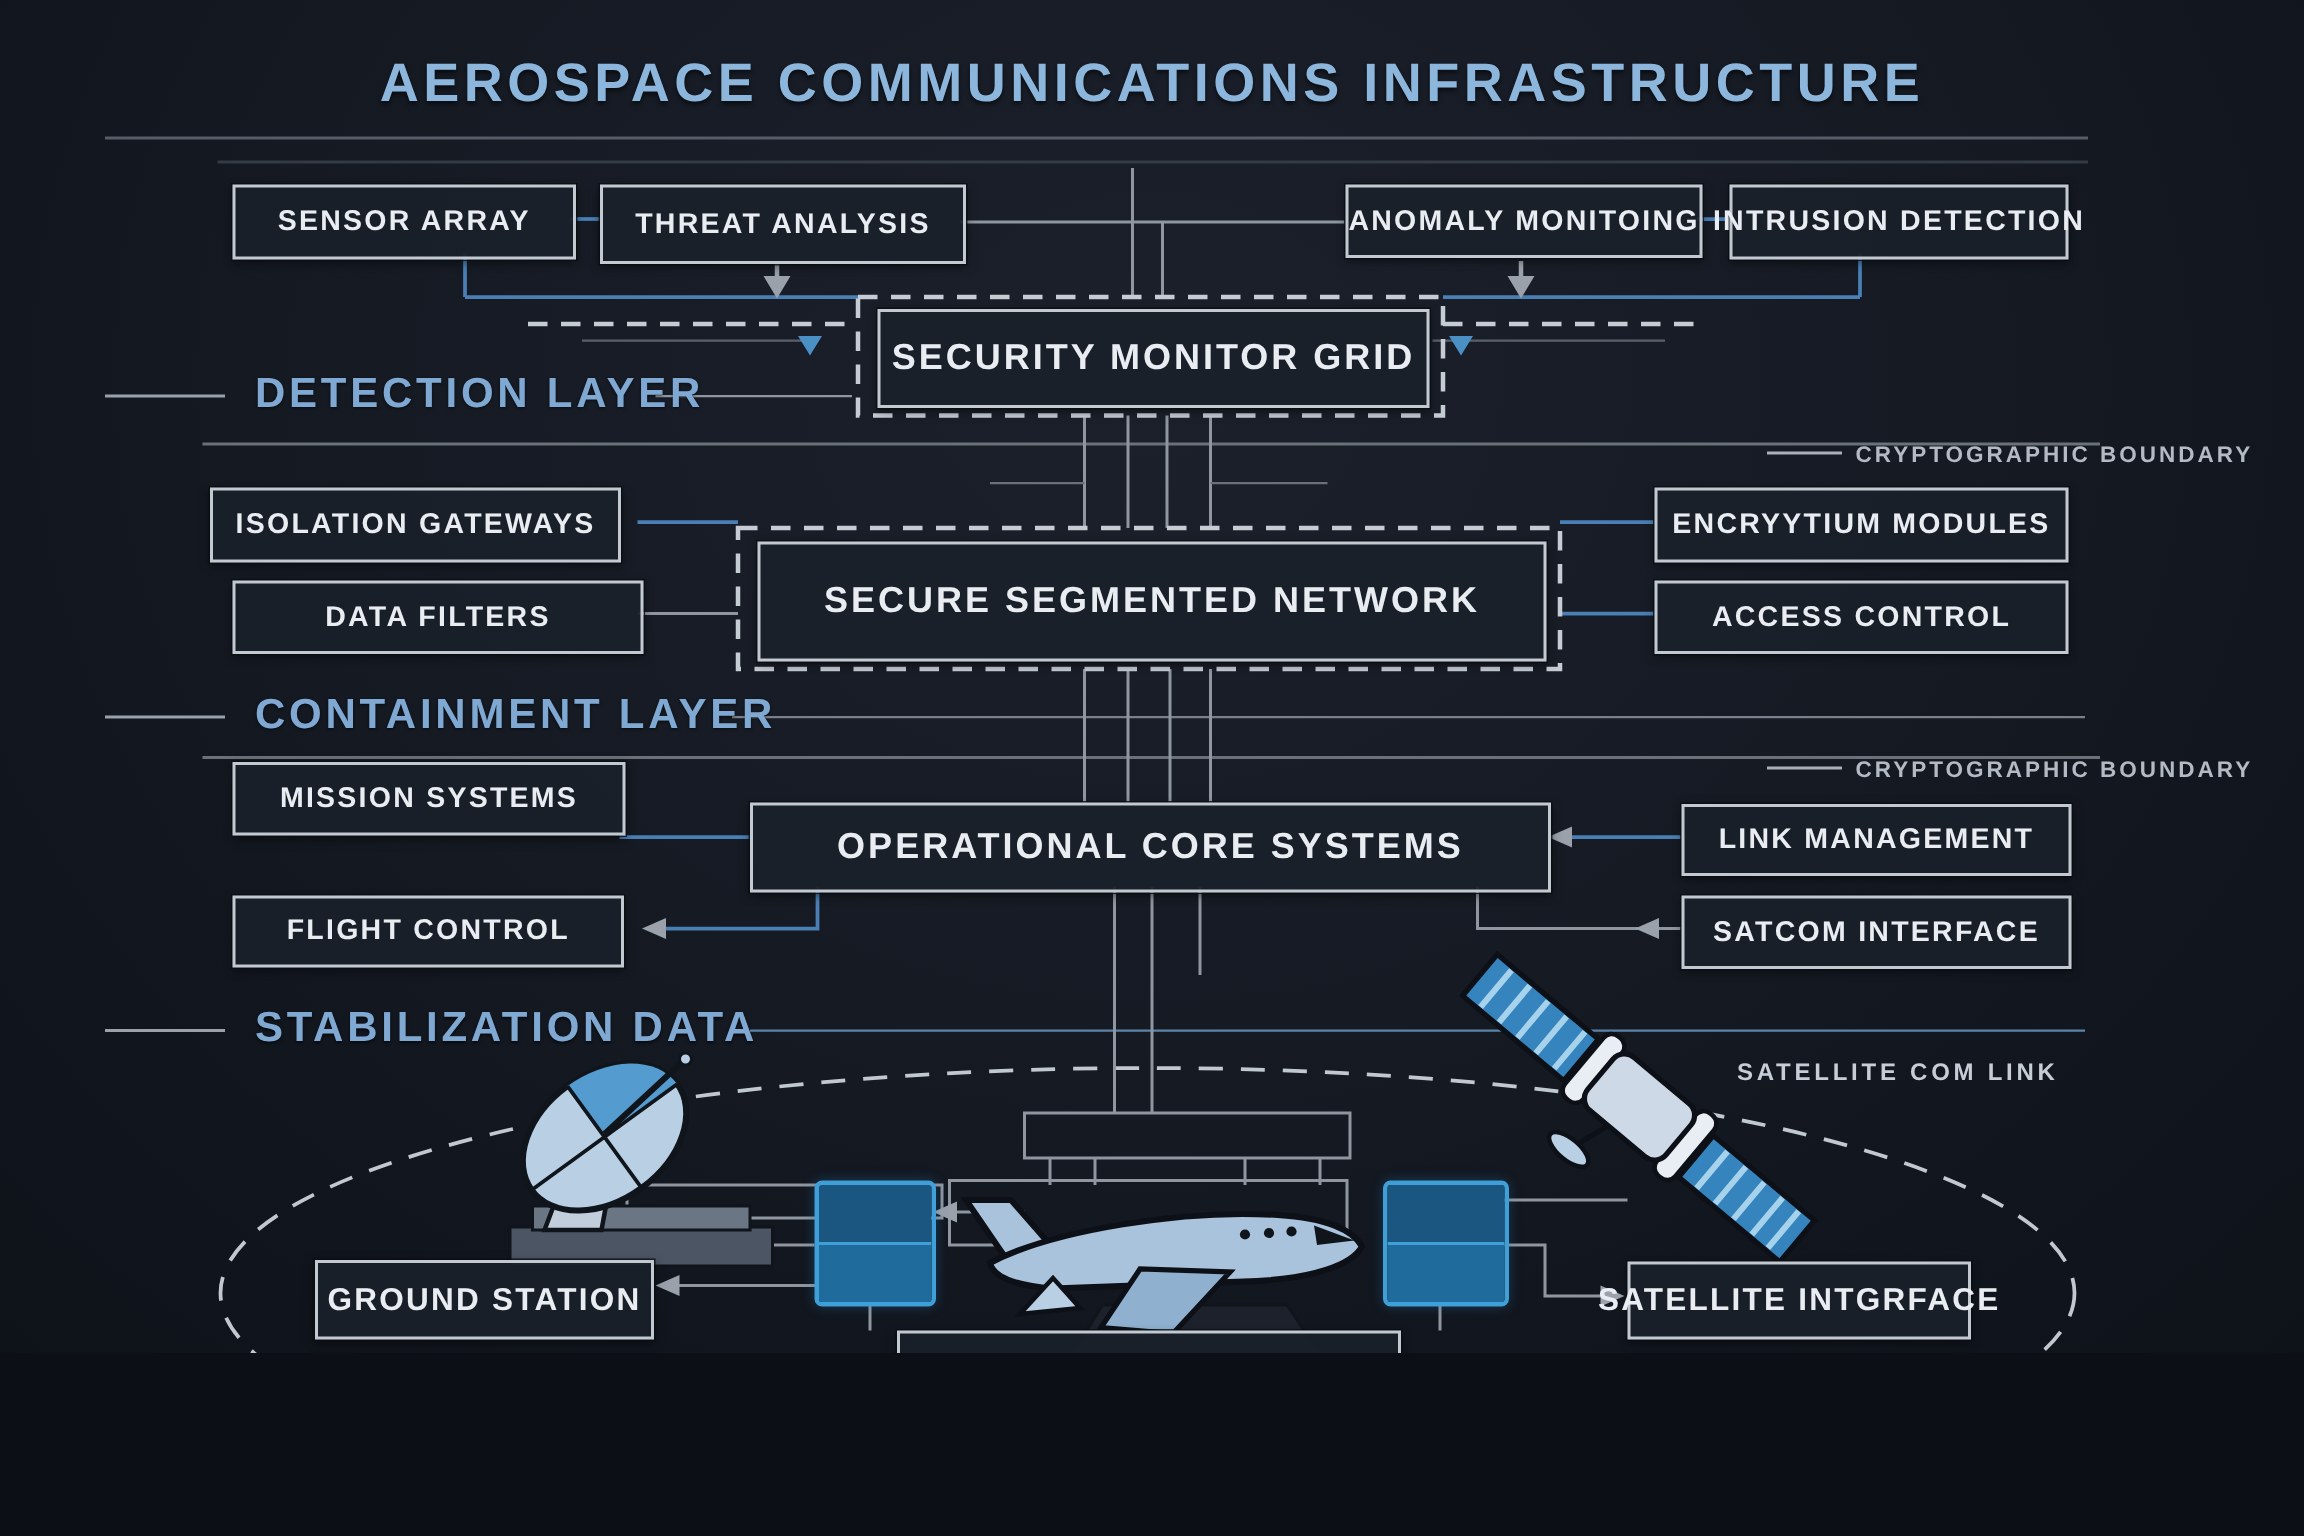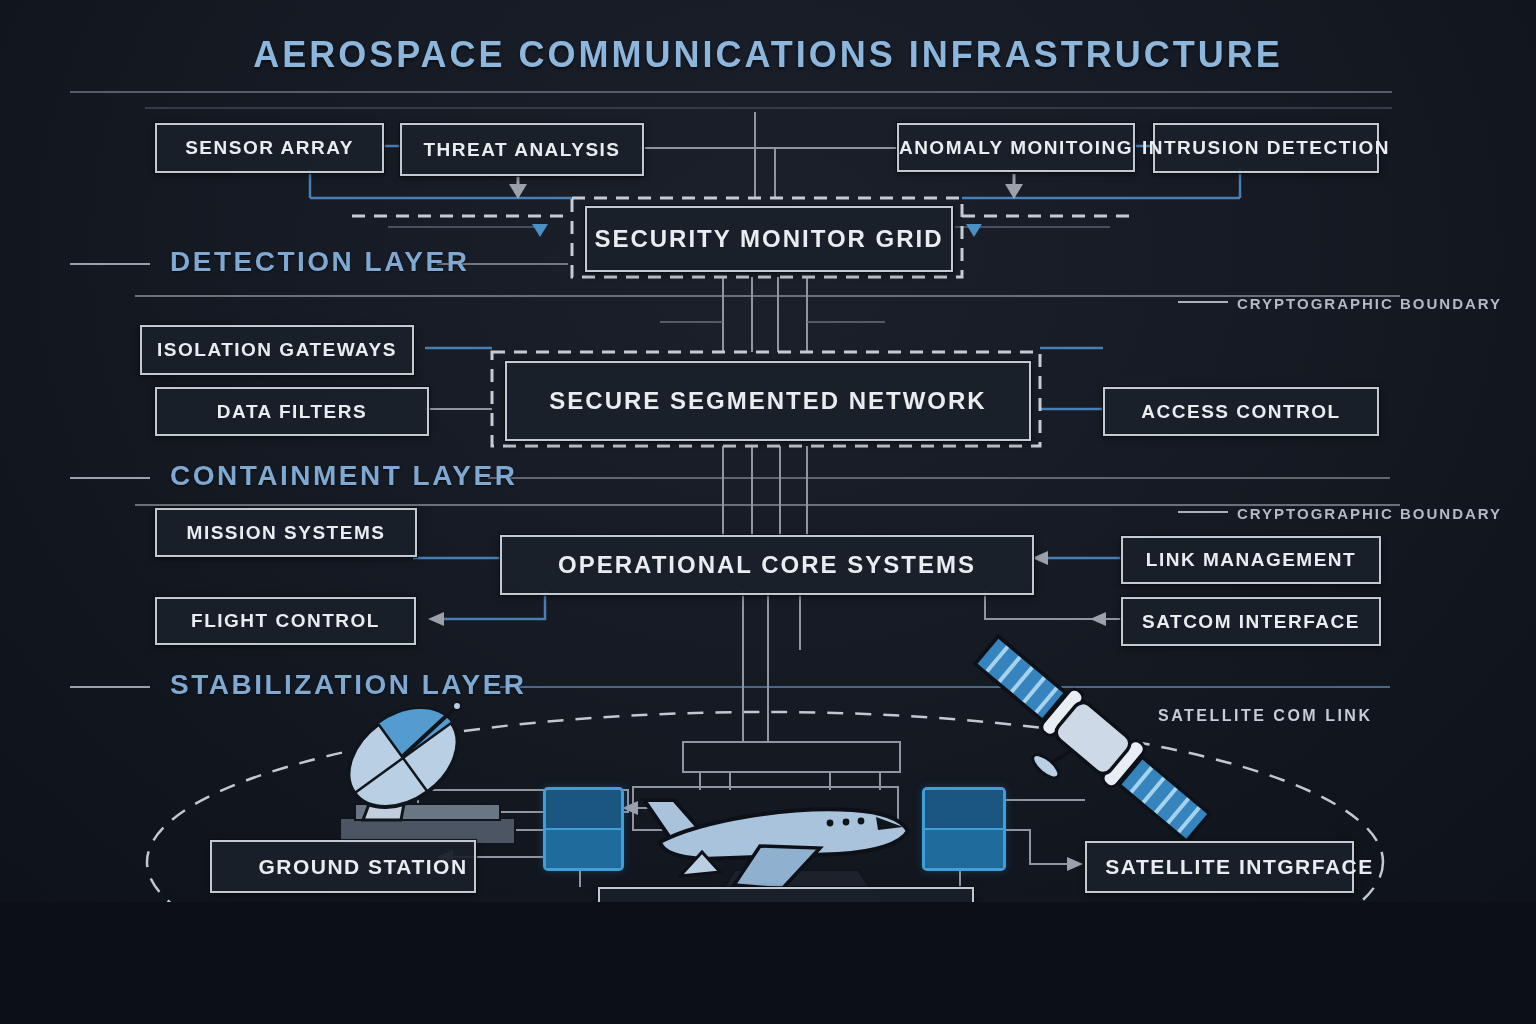--- a/index.html
+++ b/index.html
@@ -10,21 +10,21 @@
   }
   .layer-svg{position:absolute;left:0;top:0;width:1536px;height:1024px;}
   .nbox{
     position:absolute;display:flex;align-items:center;justify-content:center;
     border:2px solid #c3c9d1;background:rgba(26,32,42,.93);
     color:#e9edf2;font-weight:700;font-size:19px;letter-spacing:1.5px;
     box-shadow:0 0 0 1px rgba(10,13,18,.8), 0 2px 6px rgba(0,0,0,.5);
     white-space:nowrap;
   }
   .nbox.big{font-size:24px;letter-spacing:2px;}
-  .nbox.med{font-size:21px;padding-left:40px;}
+  .nbox.med{font-size:21px;}
   .layer-label{
     position:absolute;color:#7fa9d2;font-weight:700;font-size:28px;letter-spacing:2.5px;
     white-space:nowrap;text-shadow:0 1px 2px rgba(0,0,0,.6);
   }
   .title{
     position:absolute;left:0;top:34px;width:100%;text-align:center;
     color:#8db6dc;font-weight:700;font-size:36px;letter-spacing:3px;
     text-shadow:0 2px 3px rgba(0,0,0,.55);
   }
   .crypto-label{
@@ -202,37 +202,38 @@
       <rect x="-34" y="-23" width="68" height="46" rx="10" fill="#cdd9e6" stroke="#0d1117" stroke-width="3.5"></rect>
       <line x1="-8" y1="23" x2="-16" y2="46" stroke="#0d1117" stroke-width="3.5"></line>
       <ellipse cx="-18" cy="52" rx="16" ry="7" fill="#b8cfe4" stroke="#0d1117" stroke-width="3"></ellipse>
     </g>
   </svg>
 
   <div class="title">AEROSPACE COMMUNICATIONS INFRASTRUCTURE</div>
 
   <div class="layer-label" style="left:170px;top:246px;">DETECTION LAYER</div>
   <div class="layer-label" style="left:170px;top:460px;">CONTAINMENT LAYER</div>
-  <div class="layer-label" style="left:170px;top:669px;">STABILIZATION LAYER</div>
+  <div class="layer-label" style="left:170px;top:669px;">STABILIZATION DATA</div>
 
   <div class="crypto-label" style="left:1237px;top:295px;">CRYPTOGRAPHIC BOUNDARY</div>
   <div class="crypto-label" style="left:1237px;top:505px;">CRYPTOGRAPHIC BOUNDARY</div>
 
   <div class="annot-label" style="left:1158px;top:707px;">SATELLITE COM LINK</div>
 
   <div class="nbox" style="left:155px;top:123px;width:225px;height:46px;">SENSOR ARRAY</div>
   <div class="nbox" style="left:400px;top:123px;width:240px;height:49px;">THREAT ANALYSIS</div>
   <div class="nbox" style="left:897px;top:123px;width:234px;height:45px;">ANOMALY MONITOING</div>
   <div class="nbox" style="left:1153px;top:123px;width:222px;height:46px;">INTRUSION DETECTION</div>
 
   <div class="nbox big" style="left:585px;top:206px;width:364px;height:62px;">SECURITY MONITOR GRID</div>
 
   <div class="nbox" style="left:140px;top:325px;width:270px;height:46px;">ISOLATION GATEWAYS</div>
   <div class="nbox" style="left:155px;top:387px;width:270px;height:45px;">DATA FILTERS</div>
   <div class="nbox big" style="left:505px;top:361px;width:522px;height:76px;">SECURE SEGMENTED NETWORK</div>
+  <div class="nbox" style="left:1103px;top:325px;width:272px;height:46px;">ENCRYYTIUM MODULES</div>
   <div class="nbox" style="left:1103px;top:387px;width:272px;height:45px;">ACCESS CONTROL</div>
 
   <div class="nbox" style="left:155px;top:508px;width:258px;height:45px;">MISSION SYSTEMS</div>
   <div class="nbox" style="left:155px;top:597px;width:257px;height:44px;">FLIGHT CONTROL</div>
   <div class="nbox big" style="left:500px;top:535px;width:530px;height:56px;">OPERATIONAL CORE SYSTEMS</div>
   <div class="nbox" style="left:1121px;top:536px;width:256px;height:44px;">LINK MANAGEMENT</div>
   <div class="nbox" style="left:1121px;top:597px;width:256px;height:45px;">SATCOM INTERFACE</div>
 
   <div class="bnode" style="left:543px;top:787px;width:75px;height:78px;">
     <div class="cell-top"></div>

